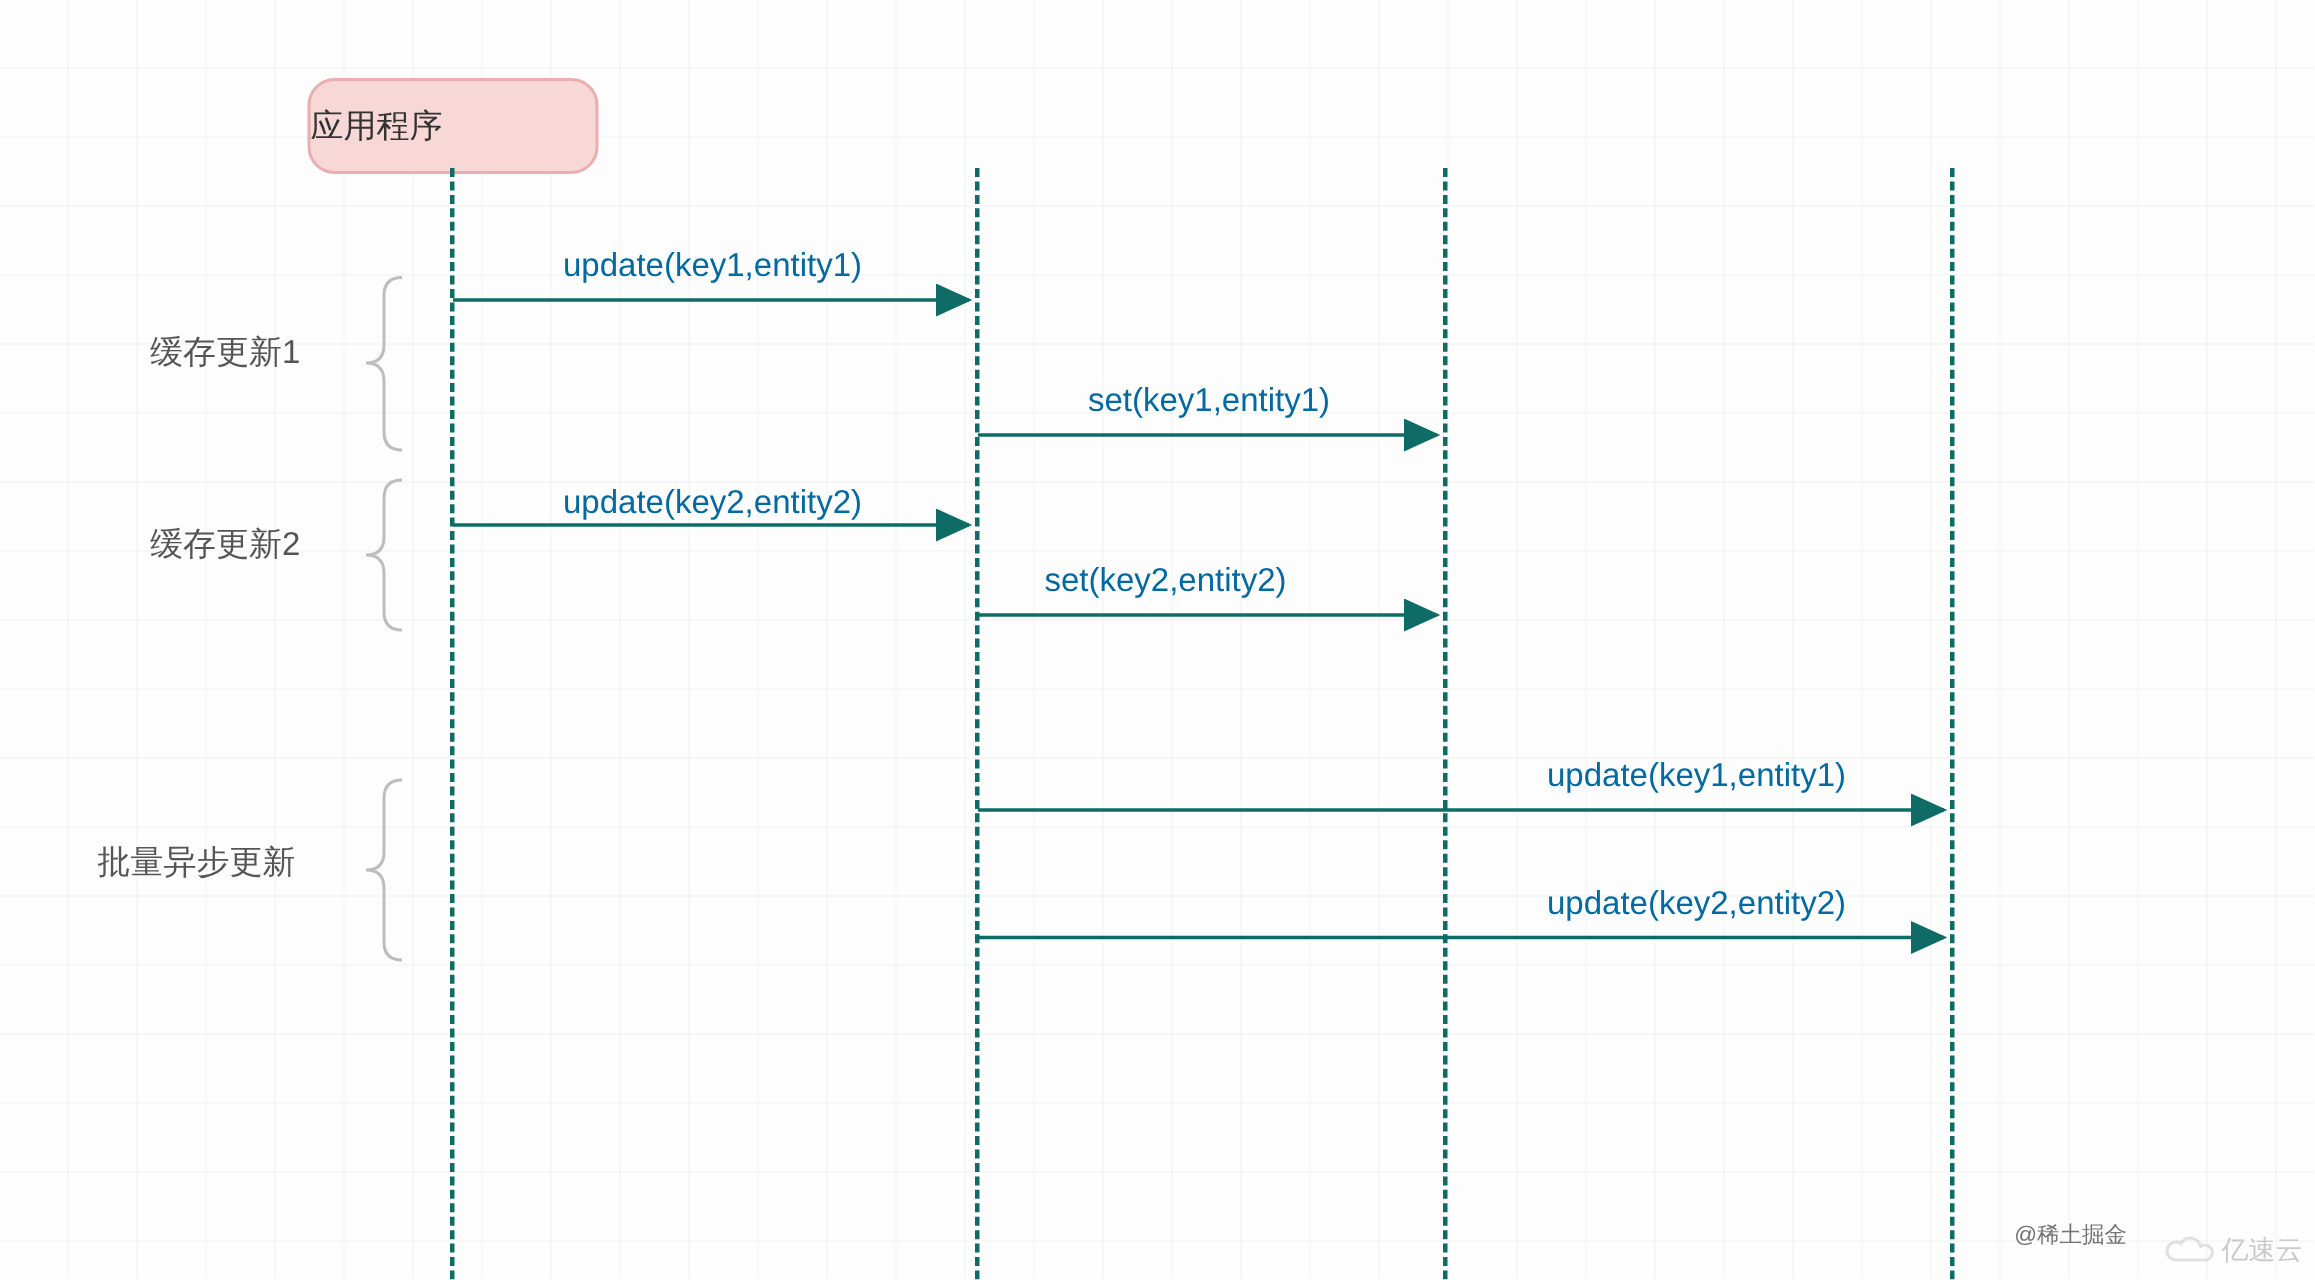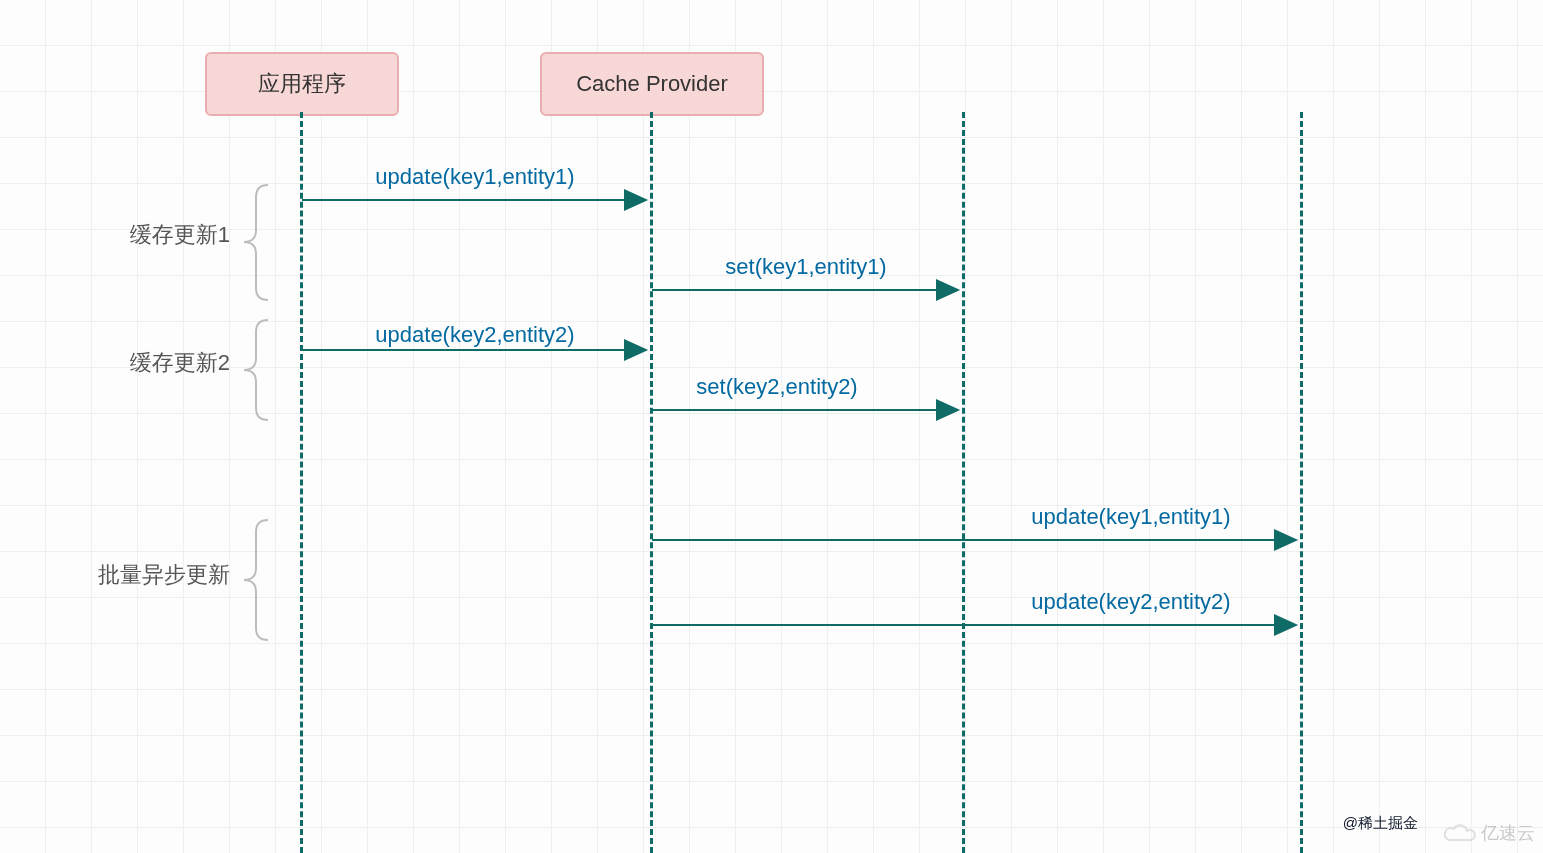--- a/index.html
+++ b/index.html
@@ -25,24 +25,23 @@
   .stage {
     position: absolute;
     inset: 0;
   }
   .participant {
     position: absolute;
     top: 52px;
     height: 60px;
     background: #f8d7d7;
     border: 2px solid #e9aeb0;
-    border-radius: 6px;
+    border-radius: 18px;
     display: flex;
     align-items: center;
-    justify-content: center;
     font-size: 22px;
     color: #333;
   }
   .lifeline {
     position: absolute;
     top: 112px;
     bottom: 0;
     width: 0;
     border-left: 3px dashed #0f6b66;
   }
@@ -52,21 +51,21 @@
     color: #0369a1;
     text-align: center;
     transform: translateX(-50%);
     white-space: nowrap;
   }
   .group-label {
     position: absolute;
     font-size: 22px;
     color: #555;
     white-space: nowrap;
-    text-align: right;
+    text-align: left;
   }
   .bracket {
     position: absolute;
     stroke: #bdbdbd;
     fill: none;
     stroke-width: 2;
   }
   svg.arrows {
     position: absolute;
     inset: 0;
@@ -80,21 +79,21 @@
     fill: none;
   }
   .arrow-head {
     fill: #0f6b66;
   }
   .watermark1 {
     position: absolute;
     right: 125px;
     bottom: 20px;
     font-size: 15px;
-    color: #0f172a;
+    color: #737373;
   }
   .watermark2 {
     position: absolute;
     right: 8px;
     bottom: 8px;
     font-size: 18px;
     color: #c9c9c9;
     display: flex;
     align-items: center;
     gap: 4px;
@@ -103,23 +102,20 @@
 </style>
 </head>
 <body>
 
 <div class="grid"></div>
 
 <div class="stage">
 
   <div class="participant" style="left:205px;width:190px">
     <span>应用程序</span>
-  </div>
-  <div class="participant" style="left:540px;width:220px">
-    <span>Cache Provider</span>
   </div>
 
   <div class="lifeline" style="left:300px"></div>
   <div class="lifeline" style="left:650px"></div>
   <div class="lifeline" style="left:962px"></div>
   <div class="lifeline" style="left:1300px"></div>
 
   <svg class="arrows">
     <defs>
       <marker id="ah" markerWidth="12" markerHeight="12" refX="10" refY="5" orient="auto">

